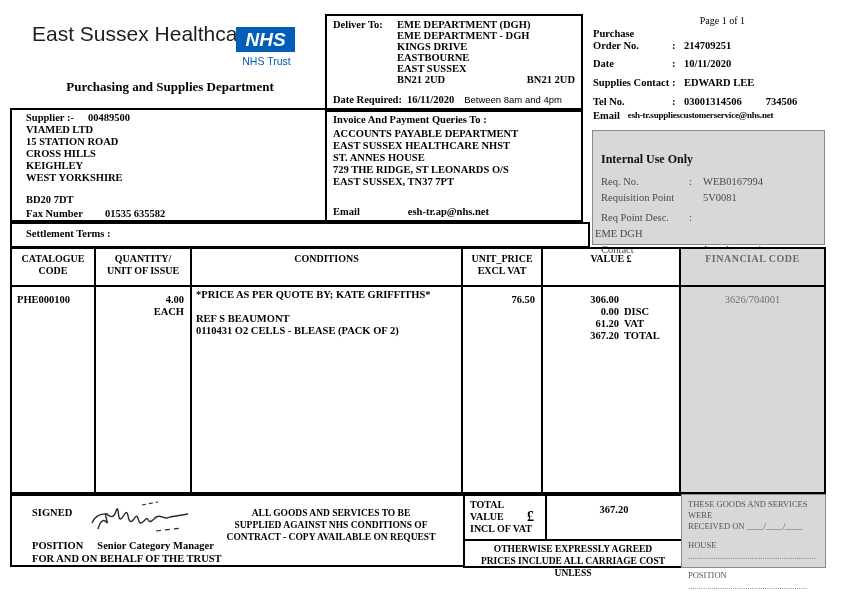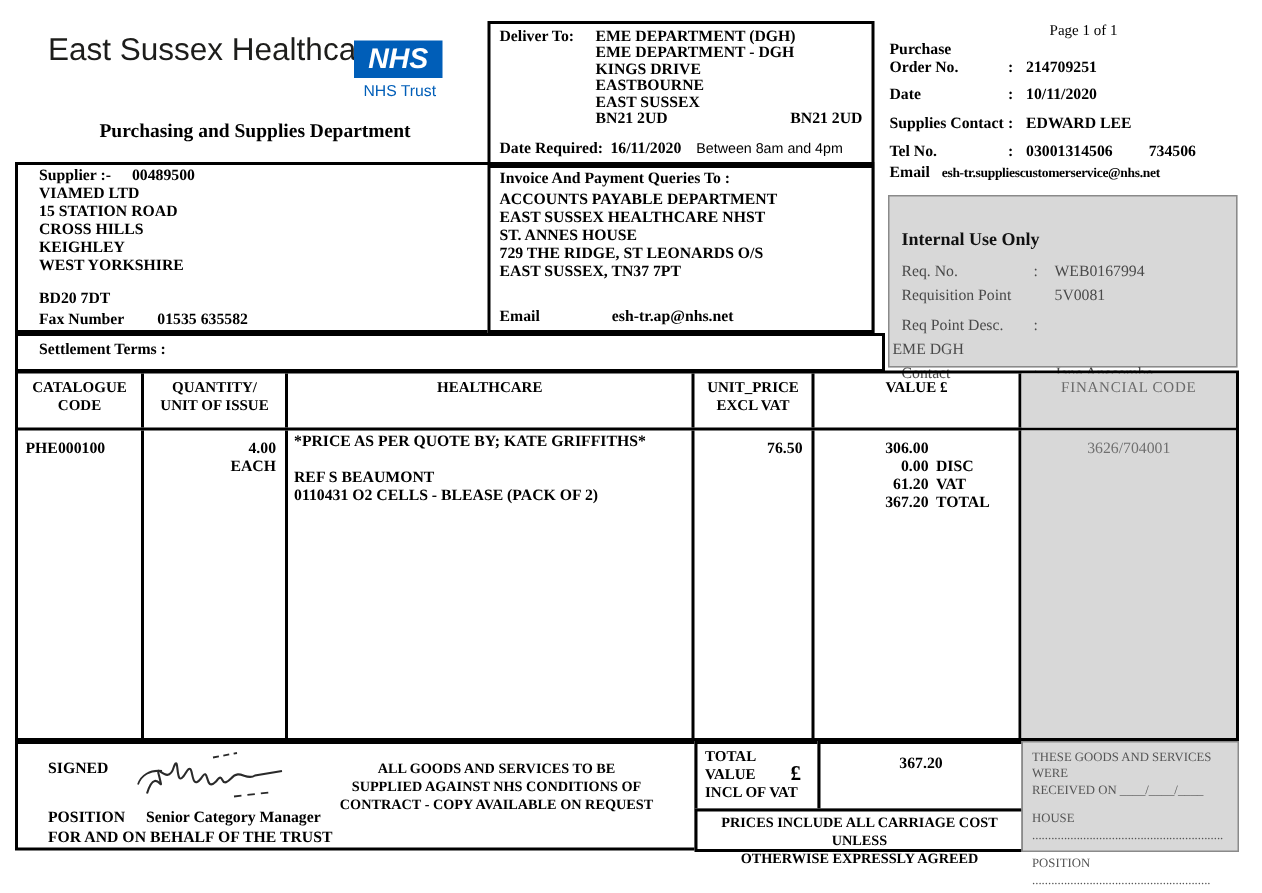--- a/index.html
+++ b/index.html
@@ -68,21 +68,21 @@
   #po-table{left:10px;top:247px;width:816px;height:247px;border:2px solid #000;box-sizing:border-box;
     display:flex;flex-direction:column;}
   .tr{display:flex;}
   #po-head{height:38px;border-bottom:2px solid #000;box-sizing:border-box;}
   #po-body{flex:1;}
   .td{box-sizing:border-box;border-right:2px solid #000;position:relative;}
   .td:last-child{border-right:none;}
   .c1{width:84px;} .c2{width:96px;} .c3{width:271px;} .c4{width:80px;} .c5{width:138px;} .c6{width:143px;}
   .th{font-weight:bold;font-size:10px;text-align:center;padding-top:4px;line-height:12px;}
   .th.gray, .td.gray{background:#d8d8d8;}
-  .th.gray{color:#6a6a6a;font-weight:normal;letter-spacing:0.5px;}
+  .th.gray{color:#6a6a6a;font-weight:bold;letter-spacing:0.5px;}
   #cell-cat{padding:7px 0 0 5px;font-weight:bold;}
   #cell-qty{padding:7px 6px 0 0;text-align:right;font-weight:bold;line-height:12px;}
   #cell-desc{padding:2px 0 0 4px;font-weight:bold;line-height:12px;}
   #desc-ref{margin-top:12px;}
   #cell-price{padding:7px 6px 2px 0;text-align:right;font-weight:bold;}
   #cell-value{padding:7px 0 0 16px;font-weight:bold;}
   .val-line{display:flex;line-height:12px;}
   .val-num{width:60px;text-align:right;}
   .val-lab{margin-left:5px;}
   #cell-fin{padding-top:7px;text-align:center;color:#707070;}
@@ -228,21 +228,21 @@
   <div class="tr" id="po-head">
     <div class="td th c1">
       <div>CATALOGUE</div>
       <div>CODE</div>
     </div>
     <div class="td th c2">
       <div>QUANTITY/</div>
       <div>UNIT OF ISSUE</div>
     </div>
     <div class="td th c3">
-      <div>HEALTHCARE</div>
+      <div>CONDITIONS</div>
     </div>
     <div class="td th c4">
       <div>UNIT_PRICE</div>
       <div>EXCL VAT</div>
     </div>
     <div class="td th c5">
       <div>VALUE £</div>
     </div>
     <div class="td th c6 gray">
       <div>FINANCIAL CODE</div>
@@ -307,22 +307,22 @@
   <div class="l2">
     <span>VALUE</span>
     <span class="pound">£</span>
   </div>
   <div>INCL OF VAT</div>
 </div>
 <div class="box" id="total-value-cell">
   <div class="v">367.20</div>
 </div>
 <div class="box" id="prices-box">
+  <div>OTHERWISE EXPRESSLY AGREED</div>
   <div>PRICES INCLUDE ALL CARRIAGE COST UNLESS</div>
-  <div>OTHERWISE EXPRESSLY AGREED</div>
 </div>
 
 <div class="graybox" id="received-box">
   <div>THESE GOODS AND SERVICES WERE</div>
   <div>RECEIVED ON ____/____/____</div>
   <div class="gap"></div>
   <div>HOUSE ............................................................</div>
   <div class="gap"></div>
   <div>POSITION ........................................................</div>
 </div>

